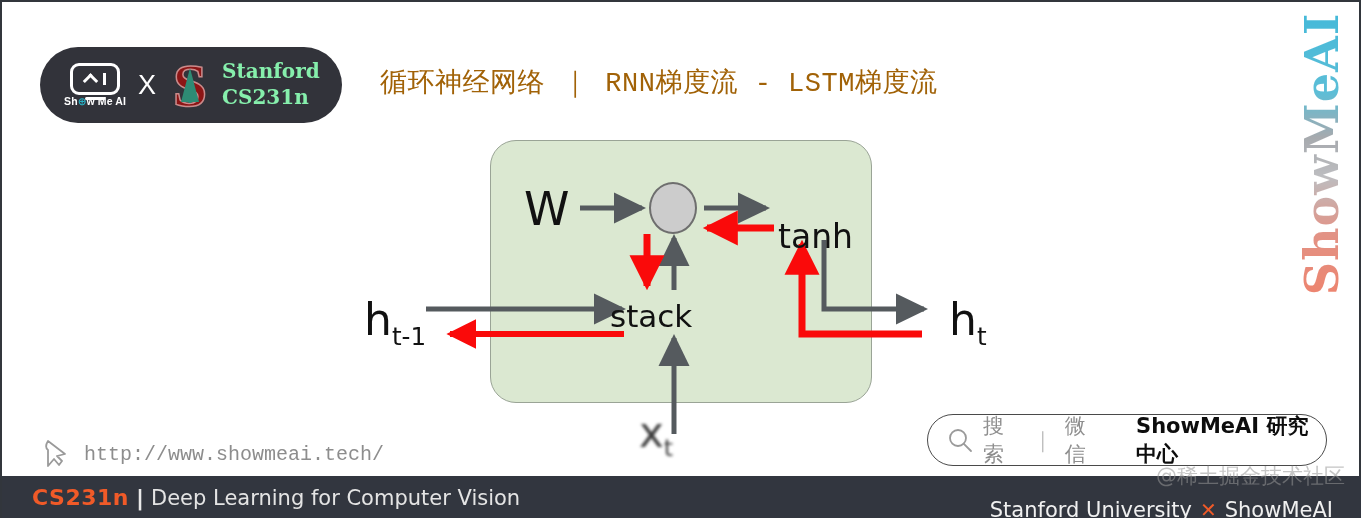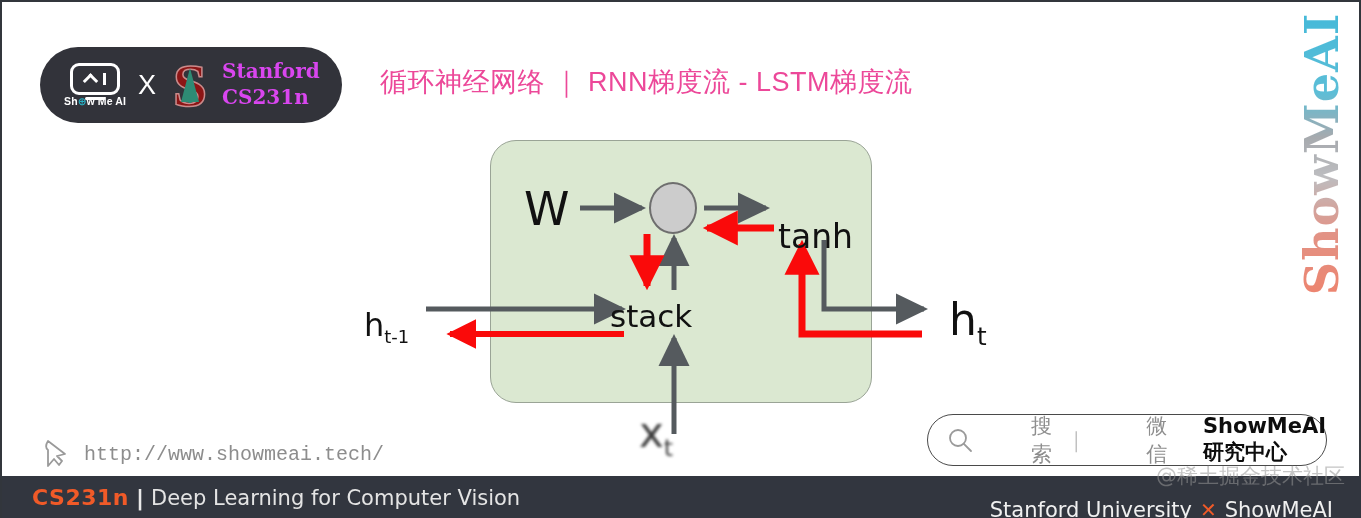--- a/index.html
+++ b/index.html
@@ -76,31 +76,31 @@
     border-left: 9px solid transparent;
     border-right: 9px solid transparent;
     border-bottom: 34px solid #2e8b74;
   }
   .stanford-s .trunk {
     position: absolute; left: 50%; top: 62%;
     transform: translateX(-50%);
     width: 3px; height: 12px; background: #2e8b74;
   }
   .badge-words {
-    margin-left: 10px; color: #d946ef;
+    margin-left: 10px; color: #86efac;
     font-size: 20px; line-height: 1.28; font-weight: bold;
     font-family: "DejaVu Serif", "Liberation Serif", serif;
   }
 
   
   .page-title {
     position: absolute; left: 378px; top: 62px;
-    font-size: 27px; color: #ec4899; letter-spacing: .5px;
+    font-size: 27px; color: #a16207; letter-spacing: .5px;
     white-space: nowrap;
-    font-family: Liberation Sans, sans-serif;
+    font-family: Liberation Mono, monospace;
   }
 
   
   .vertical-mark {
     position: absolute; right: 8px; top: 22px;
     width: 58px; height: 260px;
     display: flex; align-items: center; justify-content: center;
   }
   .vertical-mark span {
     transform: rotate(-90deg);
@@ -125,21 +125,21 @@
     border-radius: 26px;
   }
   .lbl {
     position: absolute; color: #111111;
     font-family: "DejaVu Sans", "Liberation Sans", sans-serif;
     white-space: nowrap;
   }
   .lbl-w     { left: 522px; top: 180px; font-size: 46px; }
   .lbl-tanh  { left: 776px; top: 188px; font-size: 33px; margin-top: 27px; }
   .lbl-stack { left: 608px; top: 296px; font-size: 31px; }
-  .lbl-ht1   { left: 362px; top: 304px; font-size: 32px; }
+  .lbl-ht1   { left: 362px; top: 292px; font-size: 44px; }
   .lbl-ht    { left: 947px; top: 292px; font-size: 44px; text-align: right; }
   .lbl-xt    { left: 637px; top: 406px; font-size: 42px; color: #3a3a3a;
                filter: blur(1.6px); }
   .lbl sub   { font-size: .56em; }
   .node-circle {
     position: absolute; left: 647px; top: 180px;
     width: 48px; height: 52px;
     background: #cccccc; border: 2px solid #6e6e6e;
     border-radius: 50%;
   }
@@ -159,21 +159,20 @@
     width: 400px; height: 52px;
     border: 1.6px solid #4a4a4a;
     border-radius: 26px;
     display: flex; align-items: center; padding-left: 20px; gap: 10px;
     background: #ffffff;
   }
   .search-icon { width: 25px; height: 25px; flex: 0 0 auto; }
   .search-ph {
     color: #8e8e8e; font-size: 21px;
     font-family: Liberation Sans, sans-serif;
-    margin-left: 48px;
   }
   .search-sep { color: #b9b9b9; font-size: 21px; margin: 0 2px; }
   .search-strong {
     color: #0d0d0d; font-size: 21px; font-weight: bold; margin-left: 24px;
     font-family: "DejaVu Sans", "Liberation Sans", sans-serif;
   }
 
   
   .footer {
     position: absolute; left: 0; bottom: 0;

